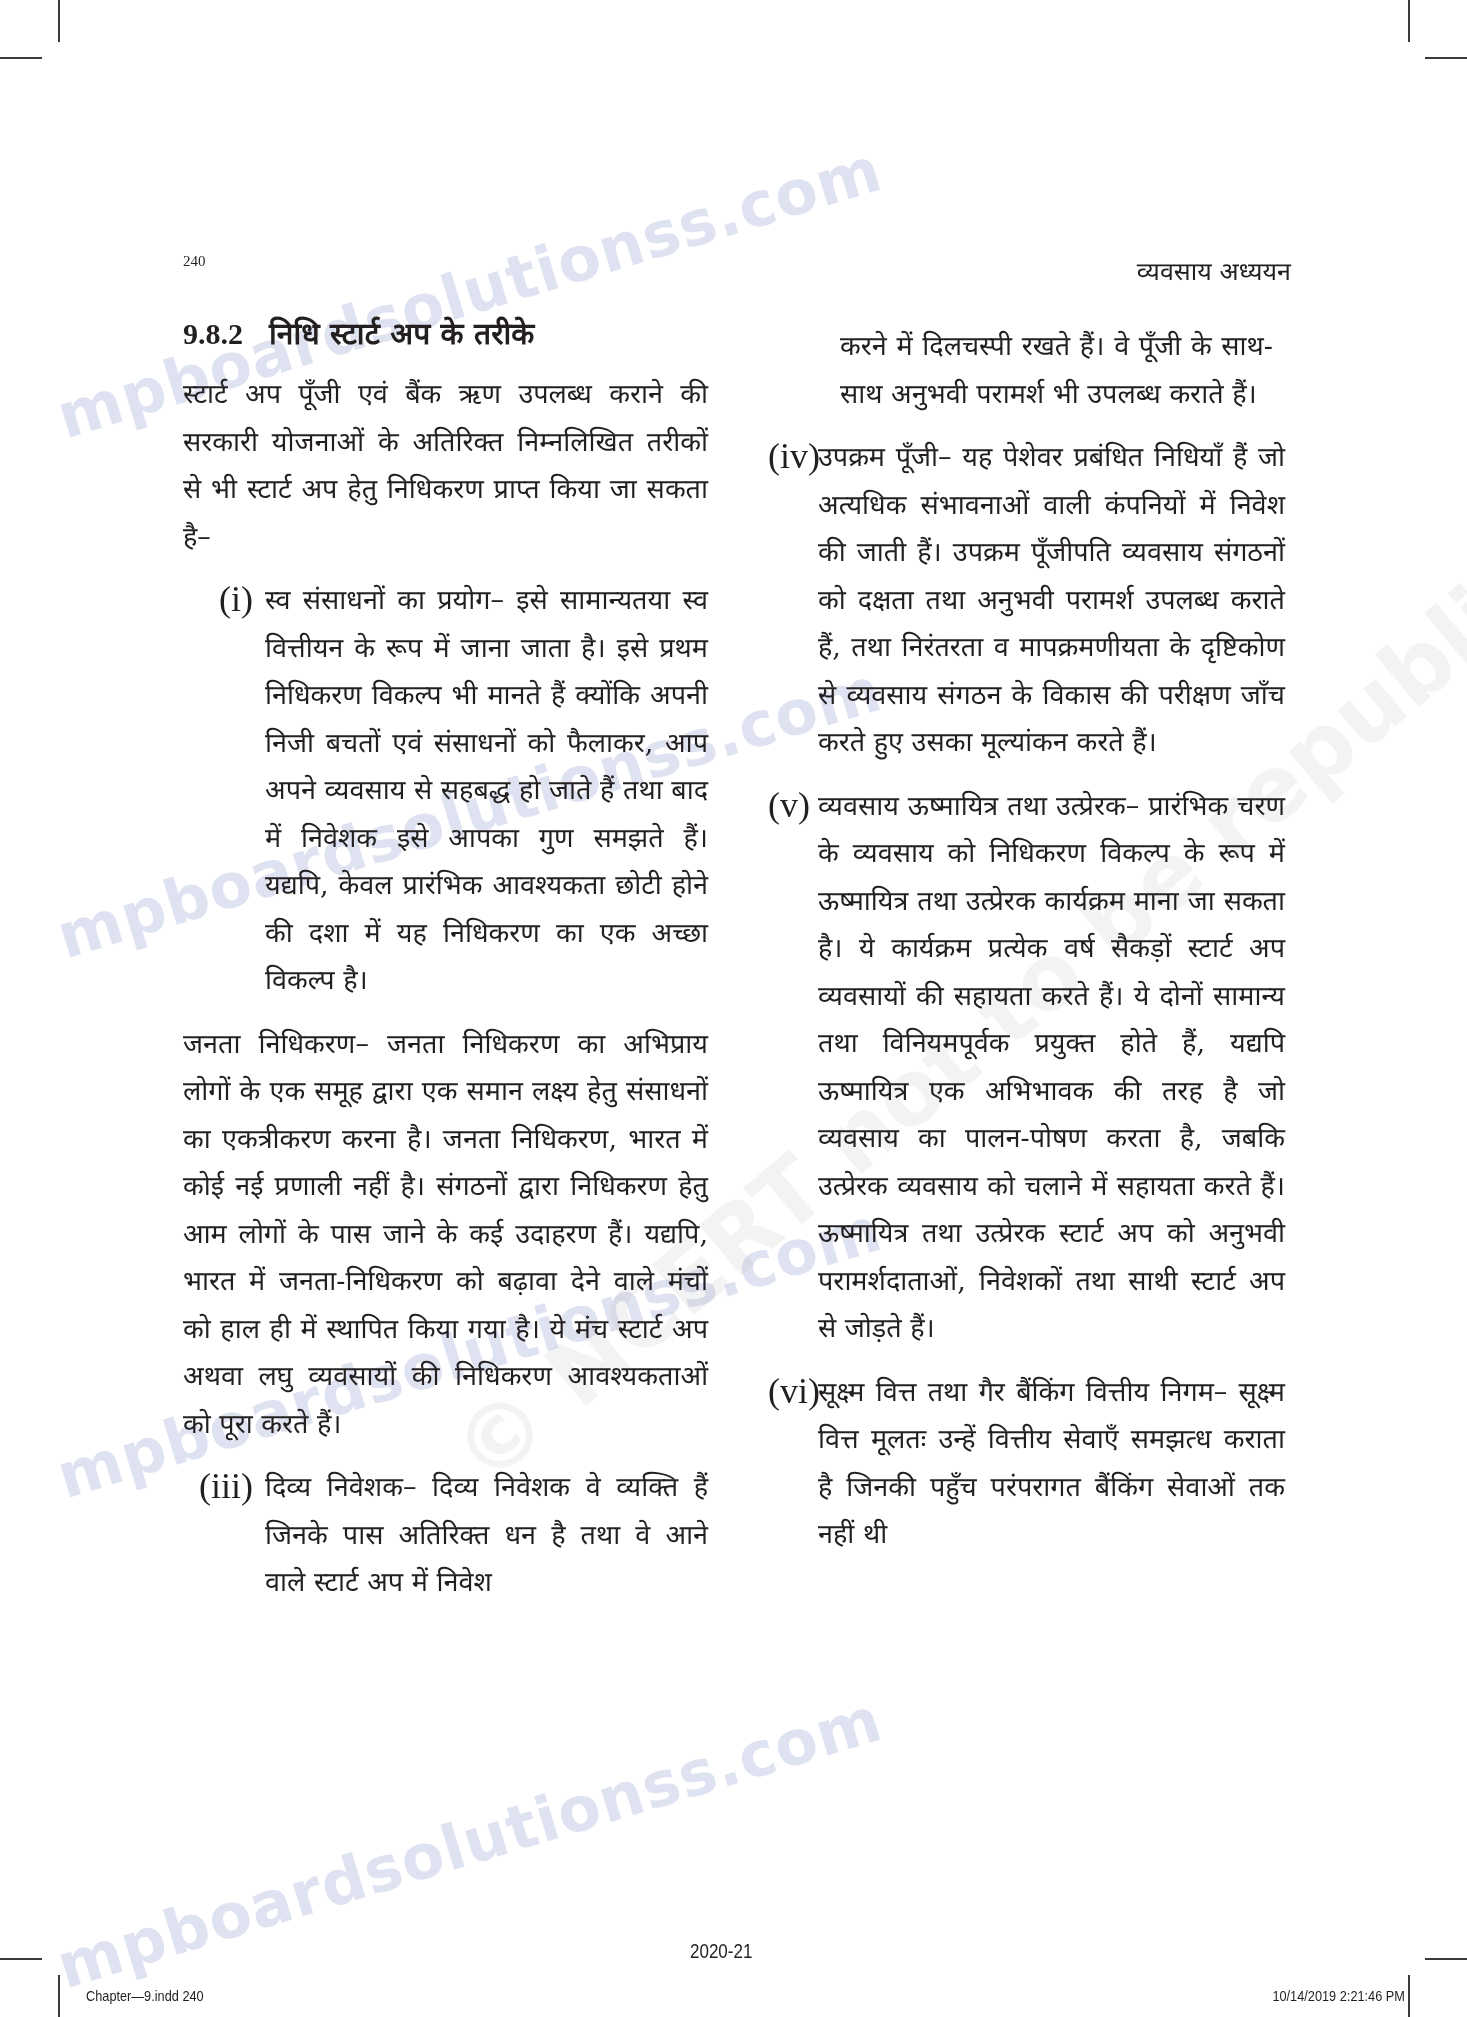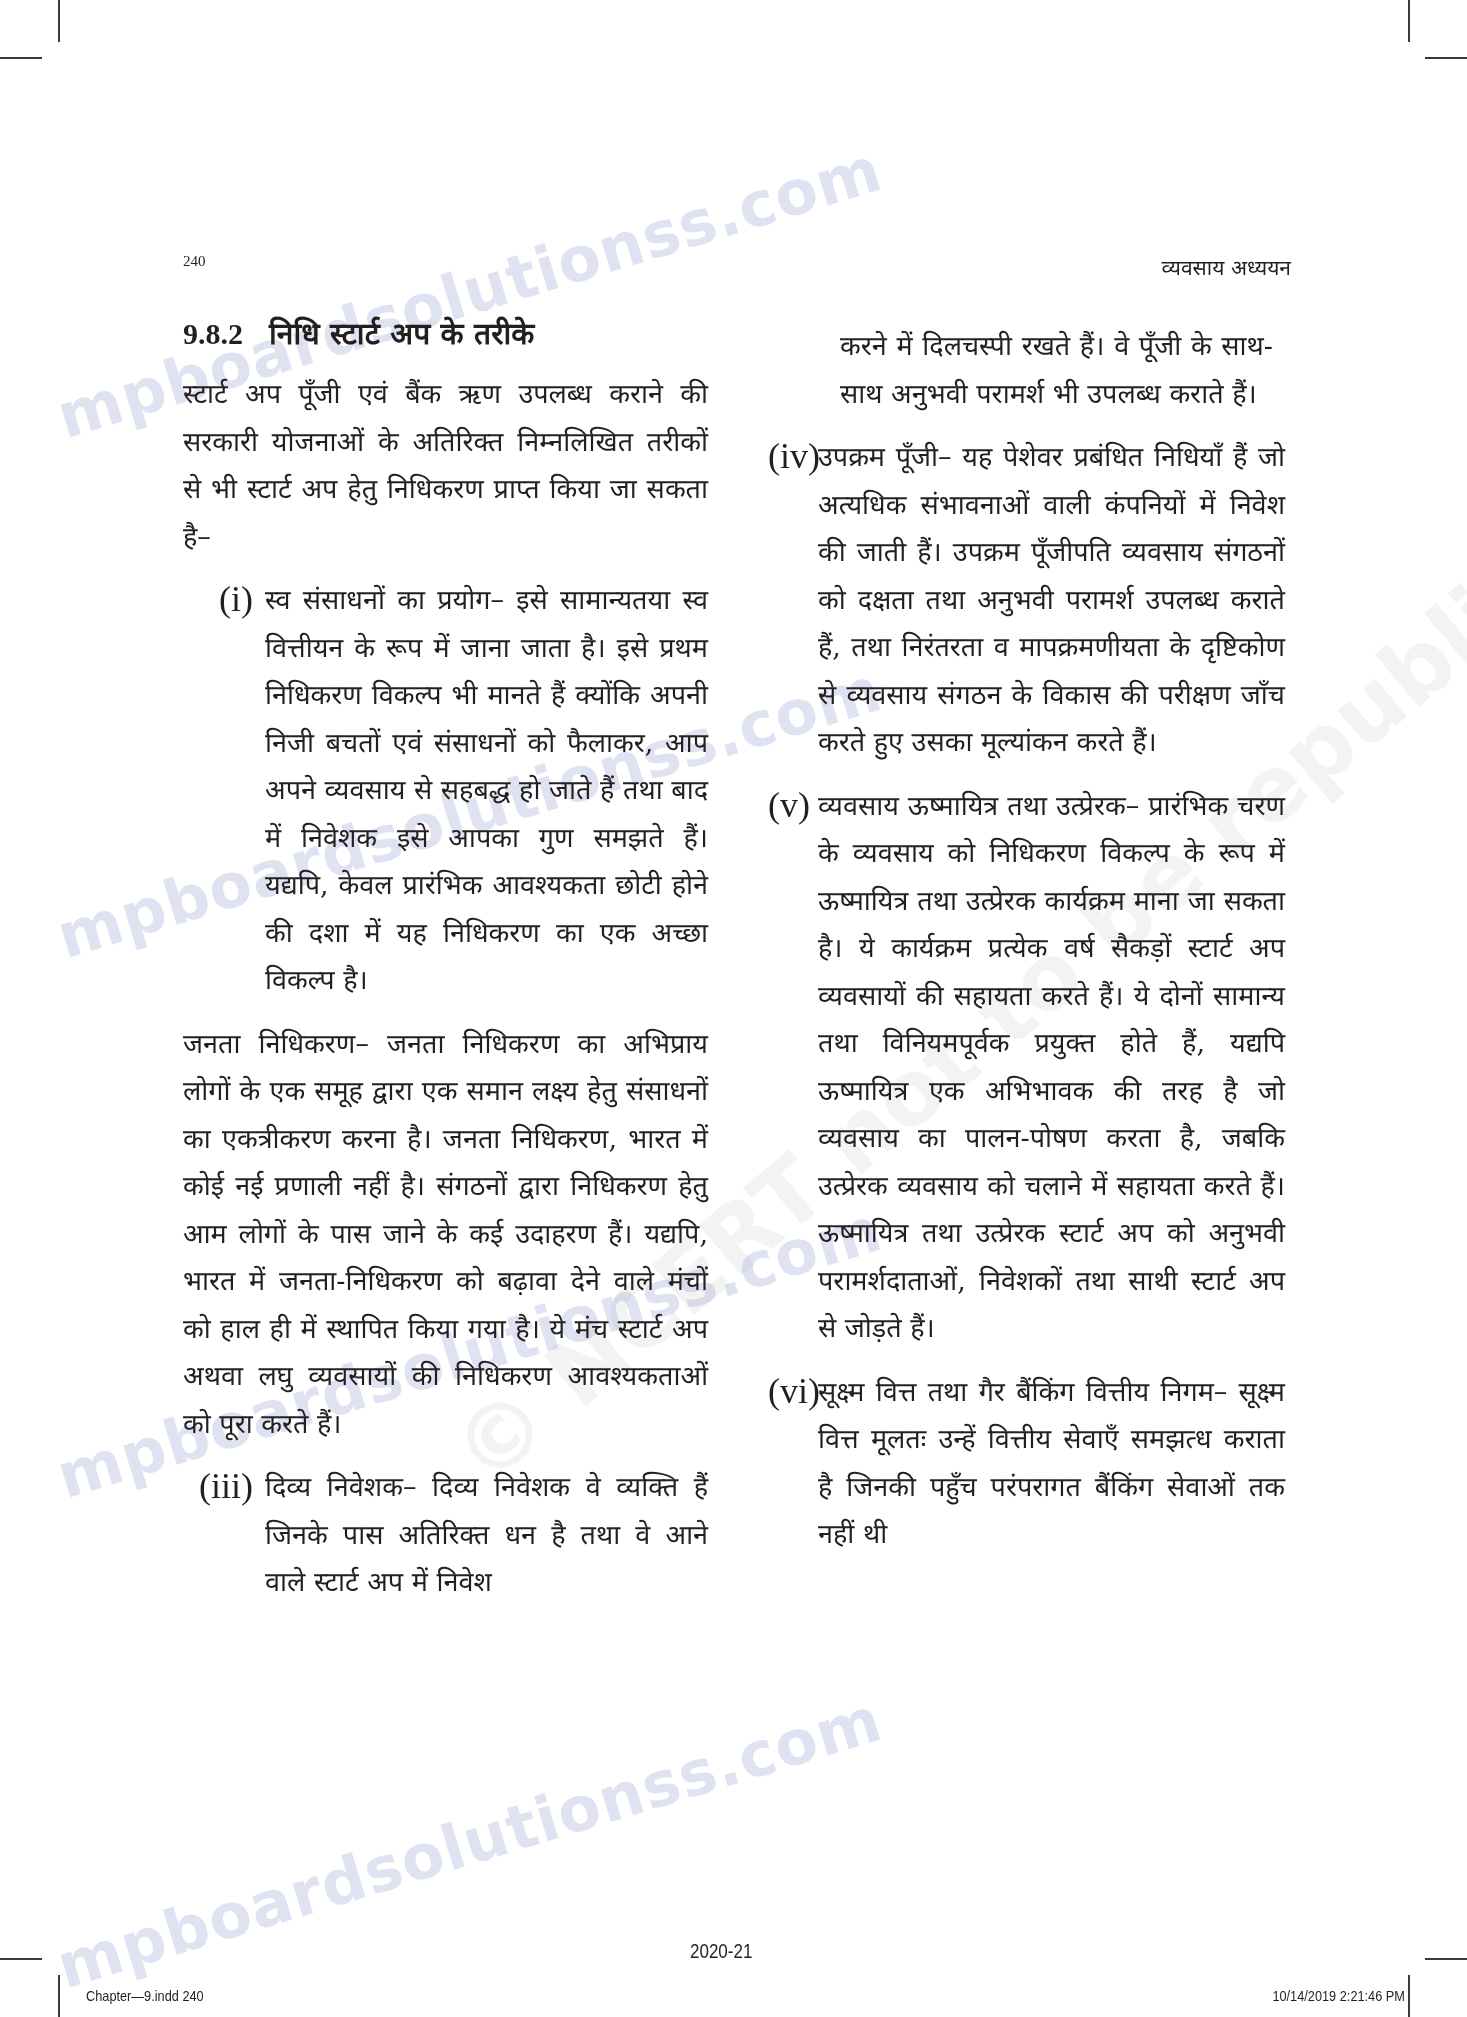--- a/index.html
+++ b/index.html
@@ -45,21 +45,21 @@
       left: 183px;
       top: 253px;
       font-size: 15px;
       font-family: "Liberation Serif", serif;
       z-index: 2;
     }
     .running-head {
       position: absolute;
       right: 176px;
       top: 253px;
-      font-size: 21px;
+      font-size: 25px;
       z-index: 2;
     }
     .col {
       position: absolute;
       z-index: 2;
       font-size: 27px;
       line-height: 47.5px;
     }
     .col-left { left: 183px; top: 310px; width: 525px; }
     .col-right { left: 780px; top: 310px; width: 505px; }

